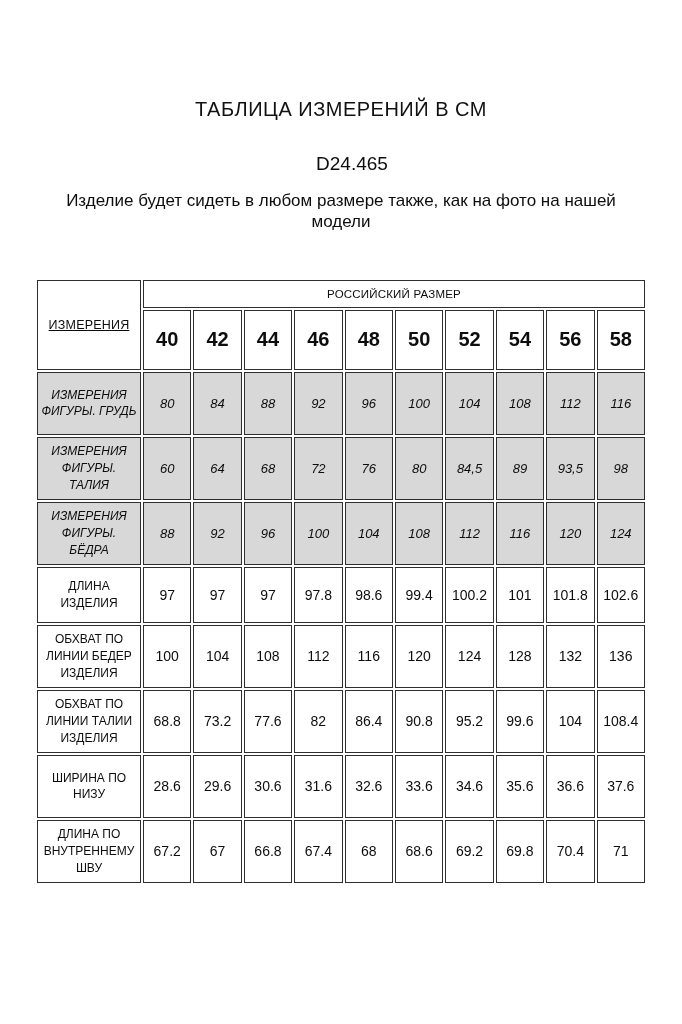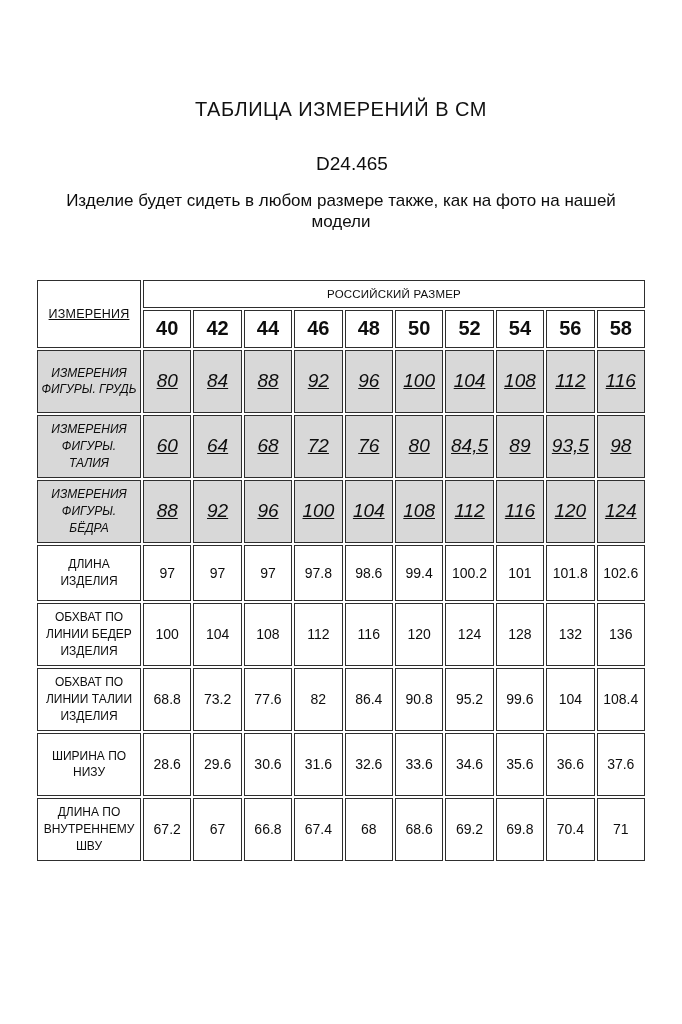--- a/index.html
+++ b/index.html
@@ -58,35 +58,35 @@
     letter-spacing:0.2px;
   }
   .corner-cell{
     font-size:12.5px;
     letter-spacing:0.2px;
     text-decoration:underline;
   }
   .size-cell{
     font-size:20px;
     font-weight:bold !important;
-    height:38px;
+    height:60px;
   }
   .size-table tbody tr{height:63px;}
   .size-table tbody tr:nth-child(4){height:56px;padding-left:40px;}
   .label-cell{
     font-size:12px;
     line-height:1.4;
     padding:2px 4px;
   }
   .value-cell{font-size:14px;}
   tr.row-figure td{
     background:var(--figure-bg);
     font-style:italic;
   }
-  tr.row-figure .value-cell{font-size:19px;text-decoration:underline;}
+  tr.row-figure .value-cell{font-size:13px;}
 </style>
 </head>
 <body>
 
 <div class="sheet">
 
   <h1 class="page-title">ТАБЛИЦА ИЗМЕРЕНИЙ В СМ</h1>
 
   <div class="model-code">D24.465</div>
 

